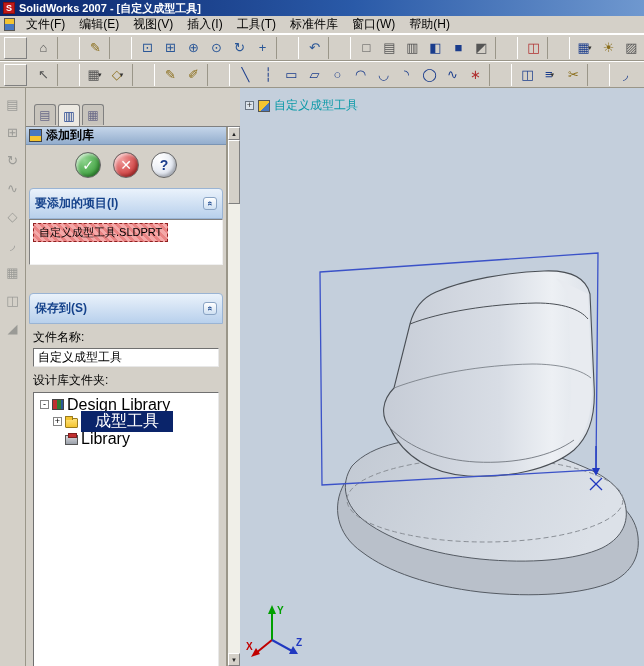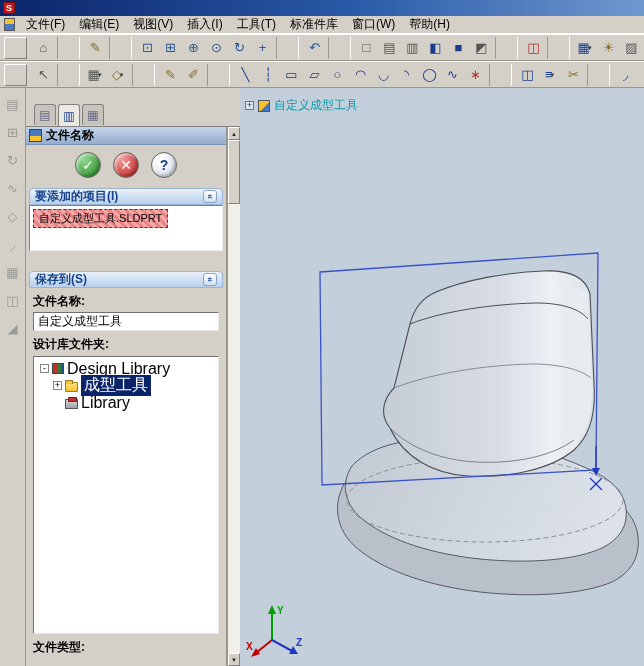--- a/index.html
+++ b/index.html
@@ -50,54 +50,54 @@
   .pm-hdr-icon { width:13px; height:13px; flex:none; background:linear-gradient(180deg,#4878c0 0 6px,#f4c430 6px); border:1px solid #444; }
 
   .pm-buttons { display:flex; justify-content:center; gap:12px; padding:7px 0 6px; flex:none; }
   .btn-round { width:26px; height:26px; border-radius:50%; display:flex; align-items:center; justify-content:center;
     font-weight:bold; font-size:14px; border:1px solid #666;
     box-shadow:inset -2px -2px 3px rgba(0,0,0,.25), inset 2px 2px 3px rgba(255,255,255,.6); }
   .btn-ok { background:radial-gradient(circle at 35% 30%,#8fd48f,#1e8c1e); color:#fff; }
   .btn-cancel { background:radial-gradient(circle at 35% 30%,#f09a9a,#c01818); color:#fff; }
   .btn-help { background:radial-gradient(circle at 35% 30%,#ffffff,#d0d8e8); color:#1a3c8c; }
 
-  .group-hdr { height:17px; flex:none; margin:4px 3px 0; background:linear-gradient(#eaf2fb,#b8d0ec);
+  .group-hdr { height:31px; flex:none; margin:4px 3px 0; background:linear-gradient(#eaf2fb,#b8d0ec);
     border:1px solid #9ab4d4; border-radius:4px 4px 0 0; display:flex; align-items:center; padding:0 5px;
     color:#15428b; font-weight:bold; font-size:12px; }
   .chevron { margin-left:auto; width:14px; height:13px; border:1px solid #8aa4c4; border-radius:3px;
     background:linear-gradient(#fff,#cfe0f2); display:flex; align-items:center; justify-content:center; }
   .chev-glyph { display:inline-block; transform:rotate(90deg); font-size:9px; line-height:1; color:#15428b; }
 
   .listbox { margin:0 3px; flex:none; height:46px; background:#fff; padding:3px;
     border:1px solid; border-color:#808080 #f0f0f0 #f0f0f0 #808080; }
   .list-item-sel { display:inline-block; max-width:100%; font-size:11px; padding:1px 5px; color:#000;
     background:repeating-linear-gradient(45deg,#f4a8a8 0 3px,#ea8484 3px 6px); border:1px dashed #902020; }
 
-  .plabel { padding:5px 7px 1px; flex:none;font-weight:bold; }
+  .plabel { padding:5px 7px 1px; flex:none; }
   .textinput { margin:1px 7px 0; height:19px; flex:none; background:#fff; padding:1px 4px; font-size:12px;
     border:1px solid; border-color:#707070 #e8e8e8 #e8e8e8 #707070; display:flex; align-items:center; }
 
   .treebox { margin:2px 7px 0; height:278px; flex:none; background:#fff; padding:3px 2px; overflow:hidden;
     border:1px solid; border-color:#707070 #e8e8e8 #e8e8e8 #707070; }
   .tree-row { display:flex; align-items:center; height:17px; gap:3px; }
   .tree-indent { flex:none; }
   .lvl0 { width:1px; } .lvl1 { width:14px; }
   .expwrap { flex:none; width:9px; height:9px; }
   .expander { display:block; width:9px; height:9px; border:1px solid #848484; background:#fff;
     font-size:9px; line-height:7px; text-align:center; color:#000; }
   .noexp .expander { visibility:hidden; }
   .tic { flex:none; position:relative; }
   .ic-lib { width:12px; height:11px; background:linear-gradient(90deg,#c03030 0 4px,#2e7d32 4px 8px,#2b5797 8px 12px); border:1px solid #444; }
   .ic-folder { width:13px; height:10px; background:linear-gradient(#ffe27a,#f4c430); border:1px solid #9a7b1c; border-radius:1px; margin-top:2px; }
   .ic-folder::before { content:""; position:absolute; top:-3px; left:-1px; width:6px; height:3px;
     background:#f4c430; border:1px solid #9a7b1c; border-bottom:none; border-radius:1px 1px 0 0; }
   .ic-toolbox { width:13px; height:10px; background:linear-gradient(#d8d8dc,#9aa0aa); border:1px solid #555; margin-top:2px; }
   .ic-toolbox::before { content:""; position:absolute; top:-3px; left:2px; width:7px; height:3px; background:#c03030; border:1px solid #802020; }
   .tlabelwrap { font-size:16px; white-space:nowrap; }
-  .sel { background:#0a246a; color:#fff; padding:0 3px; }
+  .sel { background:#0a246a; color:#fff; padding:0 14px; }
 
   
   .scrollbar { width:13px; flex:none; background:#f0efe8; border-left:1px solid #9a9689; display:flex; flex-direction:column; }
   .sb-btn { height:13px; flex:none; background:#d4d0c8; border:1px solid; border-color:#fff #808080 #808080 #fff;
     font-size:6px; display:flex; align-items:center; justify-content:center; color:#222; }
   .sb-thumb { height:64px; flex:none; background:#d4d0c8; border:1px solid; border-color:#fff #808080 #808080 #fff; }
   .sb-track { flex:1; }
 
   
   .viewport { flex:1; position:relative; background:#c4cfdc; overflow:hidden; }
@@ -107,20 +107,21 @@
   .fo-icon { width:12px; height:12px; background:linear-gradient(135deg,#f4c430 0 55%,#4878c0 55%); border:1px solid #555; }
   .fo-label { color:#0b9aa8; font-size:12px; }
   .model-svg { position:absolute; inset:0; }
   .triad-svg { position:absolute; left:6px; bottom:4px; }
 </style>
 </head>
 <body>
 
 <div class="titlebar">
   <span class="sw-logo">S</span>
+  <span>SolidWorks 2007 - [自定义成型工具]</span>
 </div>
 
 <div class="menubar">
   <span class="doc-icon"></span>
   <span style="display:flex;">
 
   <span class="menu-item">文件(F)</span>
       <span class="menu-item">编辑(E)</span>
       <span class="menu-item">视图(V)</span>
       <span class="menu-item">插入(I)</span>
@@ -457,40 +458,40 @@
         <span class="tab">
           <span>▦</span>
         </span>
       </div>
 
     <div class="pane-body">
       <div class="pm">
 
         <div class="pm-header">
           <span class="pm-hdr-icon"></span>
-          <span>文件名称</span>
+          <span>添加到库</span>
         </div>
 
         <div class="pm-buttons">
           <span class="btn-round btn-ok">✓</span>
           <span class="btn-round btn-cancel">✕</span>
           <span class="btn-round btn-help">?</span>
         </div>
 
         <div class="group-hdr">
           <span>要添加的项目(I)</span>
           <span class="chevron">
               <span class="chev-glyph">«</span>
             </span>
         </div>
         <div class="listbox">
           <span class="list-item-sel">自定义成型工具.SLDPRT</span>
         </div>
 
-        <div class="group-hdr" style="margin-top:20px;">
+        <div class="group-hdr" style="margin-top:28px;">
           <span>保存到(S)</span>
           <span class="chevron">
               <span class="chev-glyph">«</span>
             </span>
         </div>
         <div class="plabel">文件名称:</div>
         <div class="textinput">自定义成型工具</div>
         <div class="plabel">设计库文件夹:</div>
 
         <div class="treebox">

